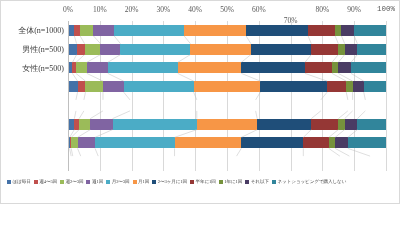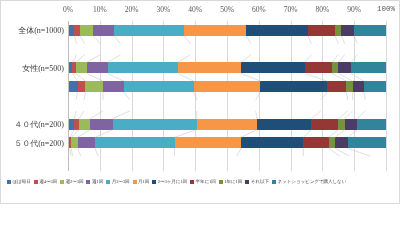--- a/index.html
+++ b/index.html
@@ -135,21 +135,21 @@
 <div id="chart-root">
 
   <div class="xaxis">
       <div class="xtick" style="left: 0px;">0%</div>
       <div class="xtick" style="left: 31.8px;">10%</div>
       <div class="xtick" style="left: 63.6px;">20%</div>
       <div class="xtick" style="left: 95.4px;">30%</div>
       <div class="xtick" style="left: 127.2px;">40%</div>
       <div class="xtick" style="left: 159px;">50%</div>
       <div class="xtick" style="left: 190.8px;">60%</div>
-      <div class="xtick" style="left: 222.6px;">70%</div>
+      <div class="xtick" style="left: 222.6px; margin-top: 11px;">70%</div>
       <div class="xtick" style="left: 254.4px;">80%</div>
       <div class="xtick" style="left: 286.2px;">90%</div>
       <div class="xtick" style="left: 318px; font-family: Liberation Mono, monospace;">100%</div>
     </div>
 
   <div class="plot-area">
     <div class="gridlines">
         <div class="gridline" style="left: 0px;"></div>
         <div class="gridline" style="left: 31.8px;"></div>
         <div class="gridline" style="left: 63.6px;"></div>
@@ -244,20 +244,36 @@
             <div class="seg" style="background: rgb(128, 100, 162); width: 20.67px;"></div>
             <div class="seg" style="background: rgb(75, 172, 198); width: 69.96px;"></div>
             <div class="seg" style="background: rgb(247, 150, 70); width: 62.01px;"></div>
             <div class="seg" style="background: rgb(31, 78, 121); width: 62.01px;"></div>
             <div class="seg" style="background: rgb(149, 55, 53); width: 27.03px;"></div>
             <div class="seg" style="background: rgb(118, 146, 60); width: 6.36px;"></div>
             <div class="seg" style="background: rgb(74, 60, 100); width: 12.72px;"></div>
             <div class="seg" style="background: rgb(49, 133, 155); width: 31.8px;"></div>
           </div>
         </div>
+        <div class="row" style="top: 22.625px; height: 11px;">
+          <div class="row-label">男性(n=500)</div>
+          <div class="bar">
+            <div class="seg" style="background: rgb(68, 114, 168); width: 8.586px;"></div>
+            <div class="seg" style="background: rgb(192, 80, 77); width: 7.95px;"></div>
+            <div class="seg" style="background: rgb(155, 187, 89); width: 15.9px;"></div>
+            <div class="seg" style="background: rgb(128, 100, 162); width: 20.034px;"></div>
+            <div class="seg" style="background: rgb(75, 172, 198); width: 69.96px;"></div>
+            <div class="seg" style="background: rgb(247, 150, 70); width: 60.42px;"></div>
+            <div class="seg" style="background: rgb(31, 78, 121); width: 60.42px;"></div>
+            <div class="seg" style="background: rgb(149, 55, 53); width: 27.03px;"></div>
+            <div class="seg" style="background: rgb(118, 146, 60); width: 6.36px;"></div>
+            <div class="seg" style="background: rgb(74, 60, 100); width: 12.72px;"></div>
+            <div class="seg" style="background: rgb(49, 133, 155); width: 28.62px;"></div>
+          </div>
+        </div>
         <div class="row" style="top: 41.375px; height: 11px;">
           <div class="row-label">女性(n=500)</div>
           <div class="bar">
             <div class="seg" style="background: rgb(68, 114, 168); width: 4.452px;"></div>
             <div class="seg" style="background: rgb(192, 80, 77); width: 3.498px;"></div>
             <div class="seg" style="background: rgb(155, 187, 89); width: 10.812px;"></div>
             <div class="seg" style="background: rgb(128, 100, 162); width: 20.988px;"></div>
             <div class="seg" style="background: rgb(75, 172, 198); width: 69.96px;"></div>
             <div class="seg" style="background: rgb(247, 150, 70); width: 63.6px;"></div>
             <div class="seg" style="background: rgb(31, 78, 121); width: 63.6px;"></div>
@@ -276,37 +292,35 @@
             <div class="seg" style="background: rgb(75, 172, 198); width: 69.96px;"></div>
             <div class="seg" style="background: rgb(247, 150, 70); width: 66.78px;"></div>
             <div class="seg" style="background: rgb(31, 78, 121); width: 66.78px;"></div>
             <div class="seg" style="background: rgb(149, 55, 53); width: 19.08px;"></div>
             <div class="seg" style="background: rgb(118, 146, 60); width: 6.36px;"></div>
             <div class="seg" style="background: rgb(74, 60, 100); width: 11.13px;"></div>
             <div class="seg" style="background: rgb(49, 133, 155); width: 22.26px;"></div>
           </div>
         </div>
         <div class="row" style="top: 97.625px; height: 11px;">
-          <div class="row-label">４０代(n=200)</div>
           <div class="bar">
             <div class="seg" style="background: rgb(68, 114, 168); width: 6.36px;"></div>
             <div class="seg" style="background: rgb(192, 80, 77); width: 4.77px;"></div>
             <div class="seg" style="background: rgb(155, 187, 89); width: 11.13px;"></div>
             <div class="seg" style="background: rgb(128, 100, 162); width: 22.26px;"></div>
             <div class="seg" style="background: rgb(75, 172, 198); width: 84.27px;"></div>
             <div class="seg" style="background: rgb(247, 150, 70); width: 60.42px;"></div>
             <div class="seg" style="background: rgb(31, 78, 121); width: 54.06px;"></div>
             <div class="seg" style="background: rgb(149, 55, 53); width: 27.03px;"></div>
             <div class="seg" style="background: rgb(118, 146, 60); width: 6.36px;"></div>
             <div class="seg" style="background: rgb(74, 60, 100); width: 12.72px;"></div>
             <div class="seg" style="background: rgb(49, 133, 155); width: 28.62px;"></div>
           </div>
         </div>
         <div class="row" style="top: 116.375px; height: 11px;">
-          <div class="row-label">５０代(n=200)</div>
           <div class="bar">
             <div class="seg" style="background: rgb(68, 114, 168); width: 1.59px;"></div>
             <div class="seg" style="background: rgb(192, 80, 77); width: 1.59px;"></div>
             <div class="seg" style="background: rgb(155, 187, 89); width: 6.36px;"></div>
             <div class="seg" style="background: rgb(128, 100, 162); width: 17.49px;"></div>
             <div class="seg" style="background: rgb(75, 172, 198); width: 79.5px;"></div>
             <div class="seg" style="background: rgb(247, 150, 70); width: 66.78px;"></div>
             <div class="seg" style="background: rgb(31, 78, 121); width: 62.01px;"></div>
             <div class="seg" style="background: rgb(149, 55, 53); width: 25.44px;"></div>
             <div class="seg" style="background: rgb(118, 146, 60); width: 6.36px;"></div>

